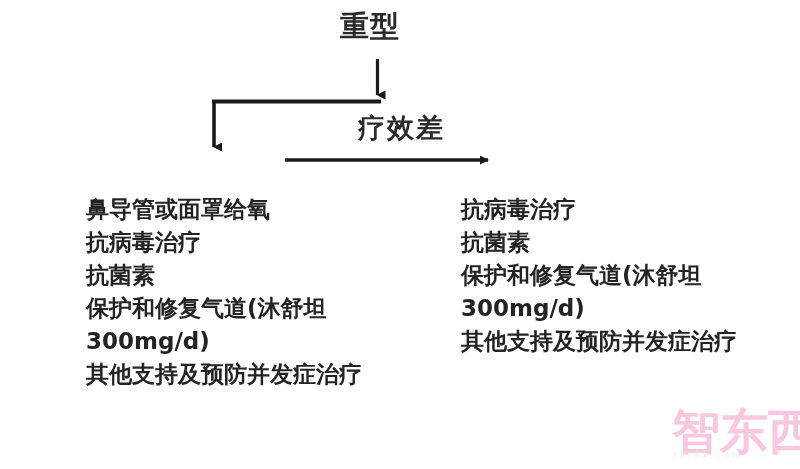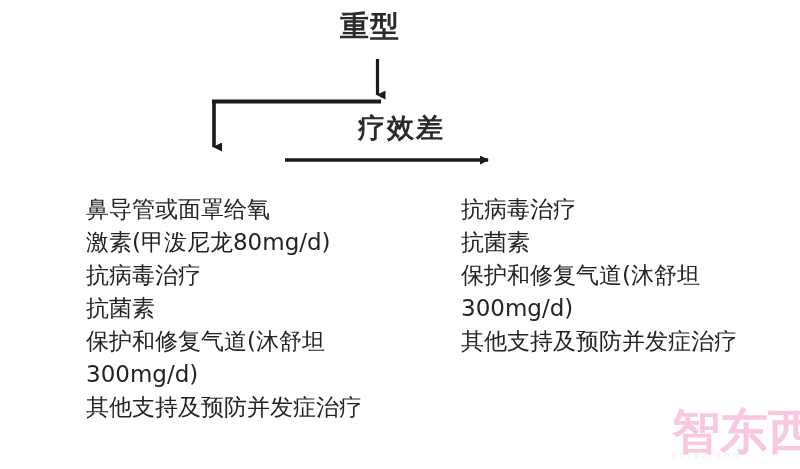--- a/index.html
+++ b/index.html
@@ -47,21 +47,21 @@
     top: 111px;
     font-size: 27px;
     letter-spacing: 2px;
   }
 
   
   .treatment-column {
     position: absolute;
     top: 193px;
     font-family: "DejaVu Sans", "Liberation Sans", sans-serif;
-    font-weight: 400;
+    font-weight: 700;
     font-size: 23px;
     line-height: 33px;
     color: #232323;
     white-space: nowrap;
   }
   #column-mild {
     left: 86px;
     width: 350px;
   }
   #column-severe {
@@ -124,21 +124,20 @@
 
     <line x1="285" y1="160" x2="488" y2="160" stroke="#1a1a1a" stroke-width="3.6" marker-end="url(#arrowhead-right)"></line>
   </svg>
 
   <div class="node-title" id="root-label">重型</div>
 
   <div class="node-title" id="branch-label">疗效差</div>
 
   <div class="treatment-column" id="column-mild">
     <span class="treatment-line">鼻导管或面罩给氧</span>
-    <span class="treatment-line">激素(甲泼尼龙80mg/d)</span>
     <span class="treatment-line">抗病毒治疗</span>
     <span class="treatment-line">抗菌素</span>
     <span class="treatment-line">保护和修复气道(沐舒坦</span>
     <span class="treatment-line">300mg/d)</span>
     <span class="treatment-line">其他支持及预防并发症治疗</span>
   </div>
 
   <div class="treatment-column" id="column-severe">
     <span class="treatment-line">抗病毒治疗</span>
     <span class="treatment-line">抗菌素</span>

